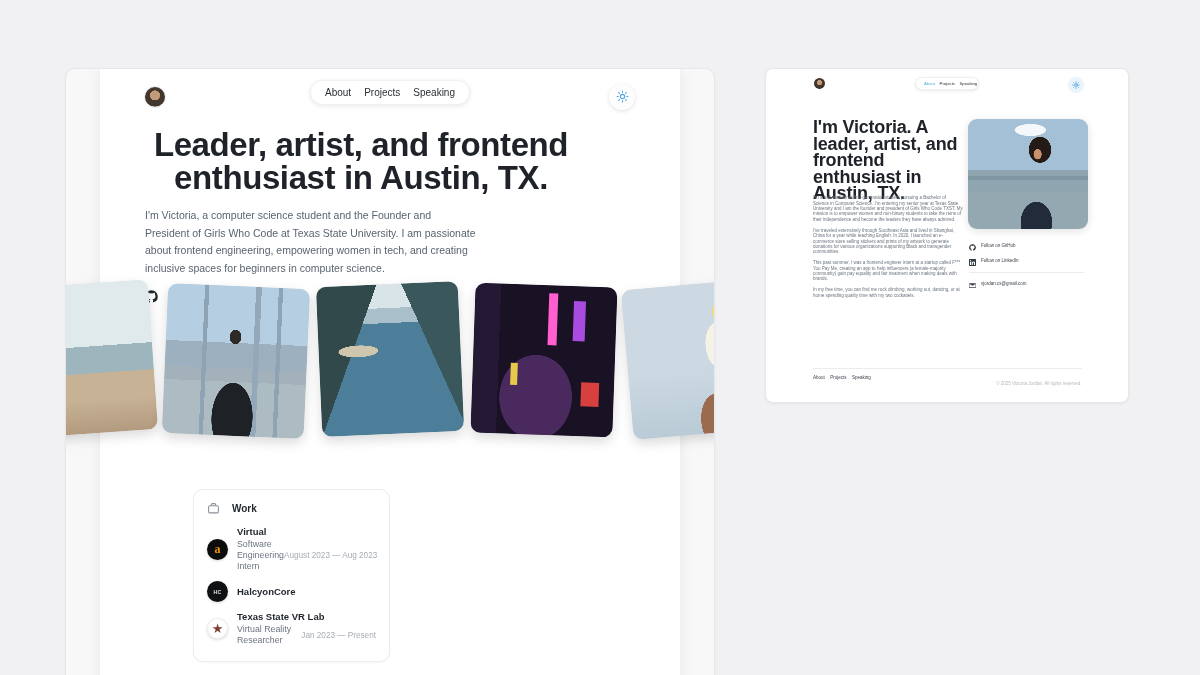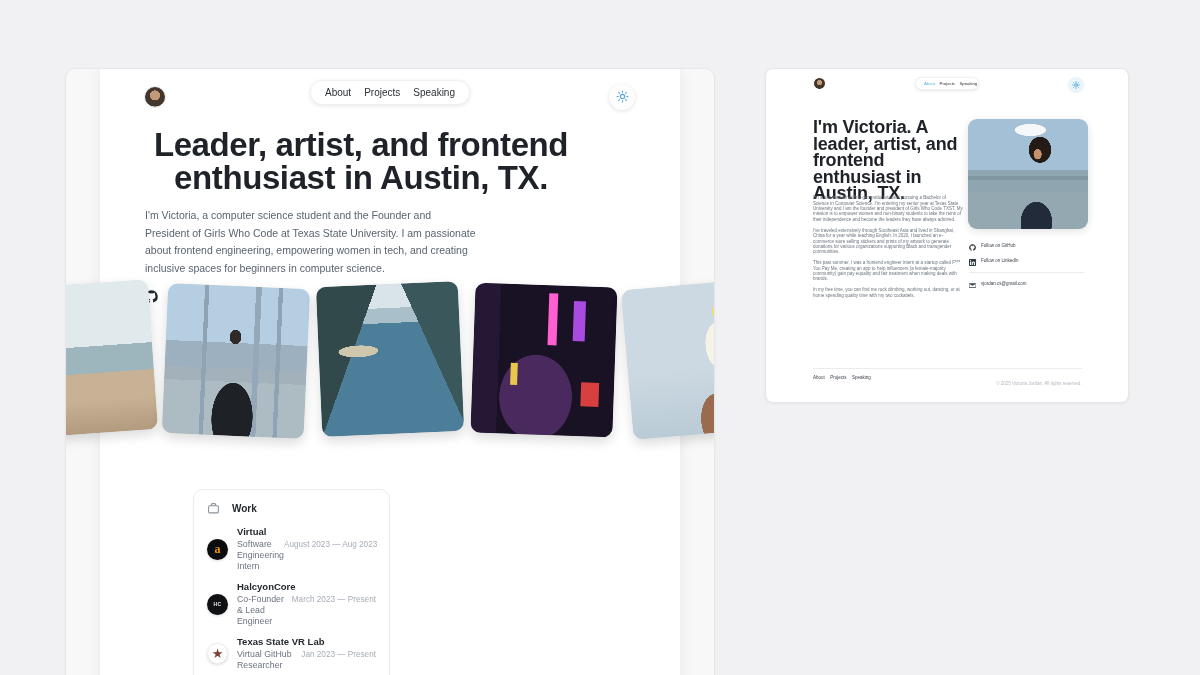--- a/index.html
+++ b/index.html
@@ -82,21 +82,21 @@
   .work-head b { font-size:10px; color:#24292f; }
   .job { display:flex; align-items:center; gap:9px; margin-bottom:9px; }
   .logo { flex:0 0 21px; width:21px; height:21px; border-radius:50%; display:flex;
     align-items:center; justify-content:center; font-weight:700; overflow:hidden;
     box-shadow:0 1px 3px rgba(0,0,0,.15); }
   .logo-amazon { background:#0b0c0e; color:#f49800; font-size:12px; font-family:"Liberation Serif",serif; }
   .logo-halcyon { background:#101113; color:#e8e8e8; font-size:5px; letter-spacing:.3px; }
   .logo-vrlab { background:#fff; color:#7a4030; font-size:13px; border:1px solid #eee; }
   .job-info { flex:1; min-width:0; }
   .job-name { font-size:9.5px; font-weight:700; color:#24292f; line-height:12px; }
-  .job-sub { display:flex; justify-content:space-between; align-items:flex-start; line-height:11px; margin-top:1px; }
+  .job-sub { display:flex; justify-content:space-between; align-items:center; line-height:11px; margin-top:1px; }
   .job-role { font-size:8.8px; color:#6b7280; }
   .job-dates { font-size:8.2px; color:#a6adb5; white-space:nowrap; }
 
   
   .s5 { transform:scale(0.5); transform-origin:0 0; display:inline-block; white-space:nowrap; }
   .s5r { transform:scale(0.5); transform-origin:100% 0; display:inline-block; white-space:nowrap; }
   .wr-avatar { position:absolute; left:48px; top:9px; width:11px; height:11px; border-radius:50%;
     background:radial-gradient(circle at 50% 42%, #c29a77 0 32%, #43362c 33% 72%, #9aa7b0 73%); }
   .wr-pill { position:absolute; left:50%; top:8px; transform:translateX(-50%); width:64px; height:13px;
     background:#fff; border:1px solid #f0f0f1; border-radius:999px; box-shadow:0 1px 3px rgba(0,0,0,.09); }
@@ -182,33 +182,29 @@
             <span class="job-role">Software Engineering Intern</span>
             <span class="job-dates">August 2023 — Aug 2023</span>
           </div>
         </div>
       </div>
 
       <div class="job">
         <div class="logo logo-halcyon">HC</div>
         <div class="job-info">
           <div class="job-name">HalcyonCore</div>
-          <div class="job-sub">
-            <span class="job-role">Co-Founder &amp; Lead Engineer</span>
-            <span class="job-dates">March 2023 — Present</span>
-          </div>
         </div>
       </div>
 
       <div class="job">
         <div class="logo logo-vrlab">★</div>
         <div class="job-info">
           <div class="job-name">Texas State VR Lab</div>
           <div class="job-sub">
-            <span class="job-role">Virtual GitHub Researcher</span>
+            <span class="job-role">Virtual Reality Researcher</span>
             <span class="job-dates">Jan 2023 — Present</span>
           </div>
         </div>
       </div>
 
     </div>
   </div>
 
   <div class="strip">
     <div class="photo ph1"></div>

